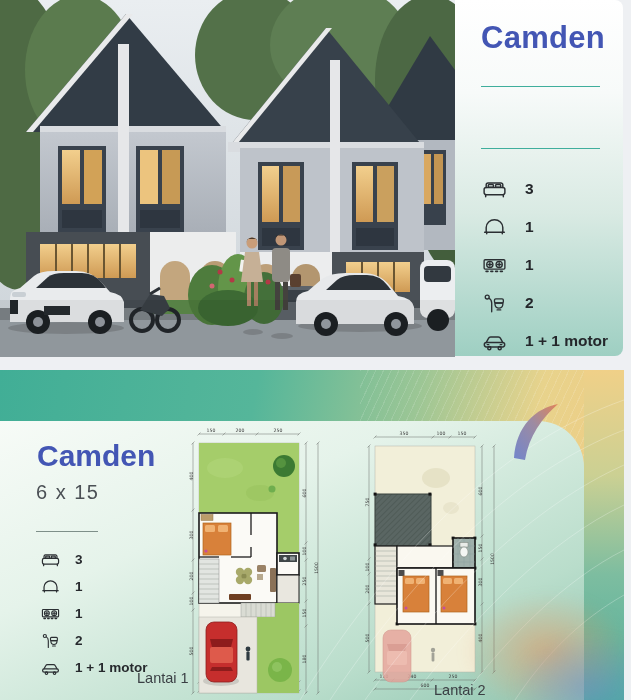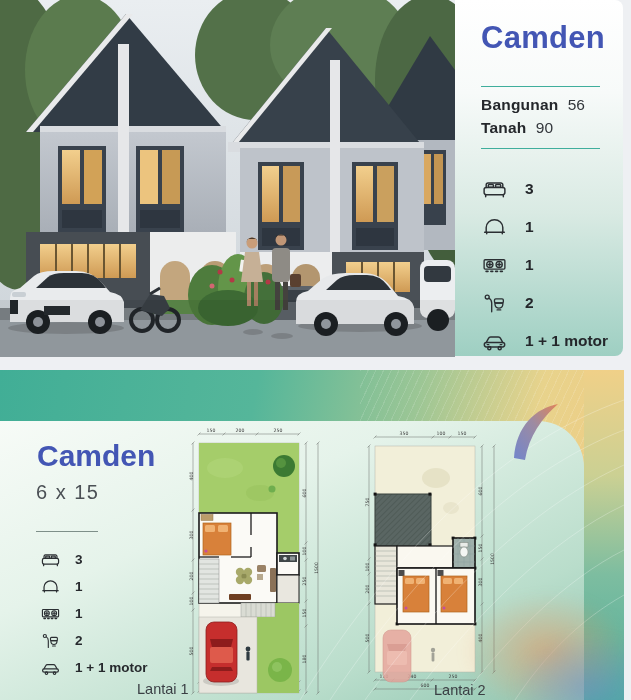--- a/index.html
+++ b/index.html
@@ -37,21 +37,21 @@
   .card-divider{position:absolute;left:36px;top:110px;width:62px;height:0;border-top:1px solid #7e8f89;}
   .card-specs{left:40px;top:125px;}
   .card-specs li{display:flex;align-items:center;height:27px;}
   .card-specs .spec-icon{width:24px;display:inline-flex;}
   .card-specs .spec-icon svg{width:21px;height:18px;}
   .card-specs .spec-value{margin-left:11px;font-size:13.5px;font-weight:bold;color:#26292d;}
   .plan{position:absolute;display:block;}
   .plan1{left:185px;top:2px;}
   .plan2{left:361px;top:7px;}
   .plan-label{position:absolute;font-size:14.5px;color:#3a3f44;}
-  .lbl1{left:137px;top:260px;}
+  .lbl1{left:137px;top:249px;}
   .lbl2{left:434px;top:261px;}
   .arcs{position:absolute;left:260px;top:0;pointer-events:none;}
   .petal{position:absolute;left:506px;top:32px;pointer-events:none;}
   .glow{position:absolute;pointer-events:none;filter:blur(6px);}
   .glow-orange{left:462px;top:222px;width:170px;height:120px;
     background:radial-gradient(ellipse at center,rgba(238,148,90,.55),rgba(238,148,90,0) 70%);}
   .glow-blue{left:512px;top:262px;width:150px;height:110px;
     background:radial-gradient(ellipse at center,rgba(108,138,208,.5),rgba(108,138,208,0) 70%);}
   .dimtext text{font-family:"DejaVu Sans",sans-serif;}
 </style>
@@ -207,30 +207,20 @@
         <rect x="275" y="282" width="5" height="28" fill="#44423e"></rect>
         <rect x="283" y="282" width="5" height="28" fill="#44423e"></rect>
         <rect x="290" y="274" width="11" height="13" rx="2" fill="#5a4030"></rect>
       </g>
       <rect y="300" width="455" height="57" fill="#000" opacity="0.06"></rect>
     </svg>
 
     <aside class="spec-panel">
       <h1 class="panel-title">Camden</h1>
       <div class="divider d1"></div>
-      <div class="area-block">
-        <p>
-          <strong>Bangunan</strong>
-          <span>56</span>
-        </p>
-        <p>
-          <strong>Tanah</strong>
-          <span>90</span>
-        </p>
-      </div>
       <div class="divider d2"></div>
       <ul class="spec-list hero-specs">
         <li>
           <span class="spec-icon">
             <svg viewBox="0 0 26 22">
                 <g fill="none" stroke="#2b2f33" stroke-width="1.4" stroke-linecap="round" stroke-linejoin="round">
               <rect x="3" y="9" width="20" height="7" rx="2"></rect>
               <path d="M5,9 V6.5 a1.8,1.8 0 0 1 1.8,-1.8 h12.4 a1.8,1.8 0 0 1 1.8,1.8 V9"></path>
               <rect x="7" y="6.2" width="5" height="2.6" rx="1"></rect>
                   <rect x="14" y="6.2" width="5" height="2.6" rx="1"></rect>

